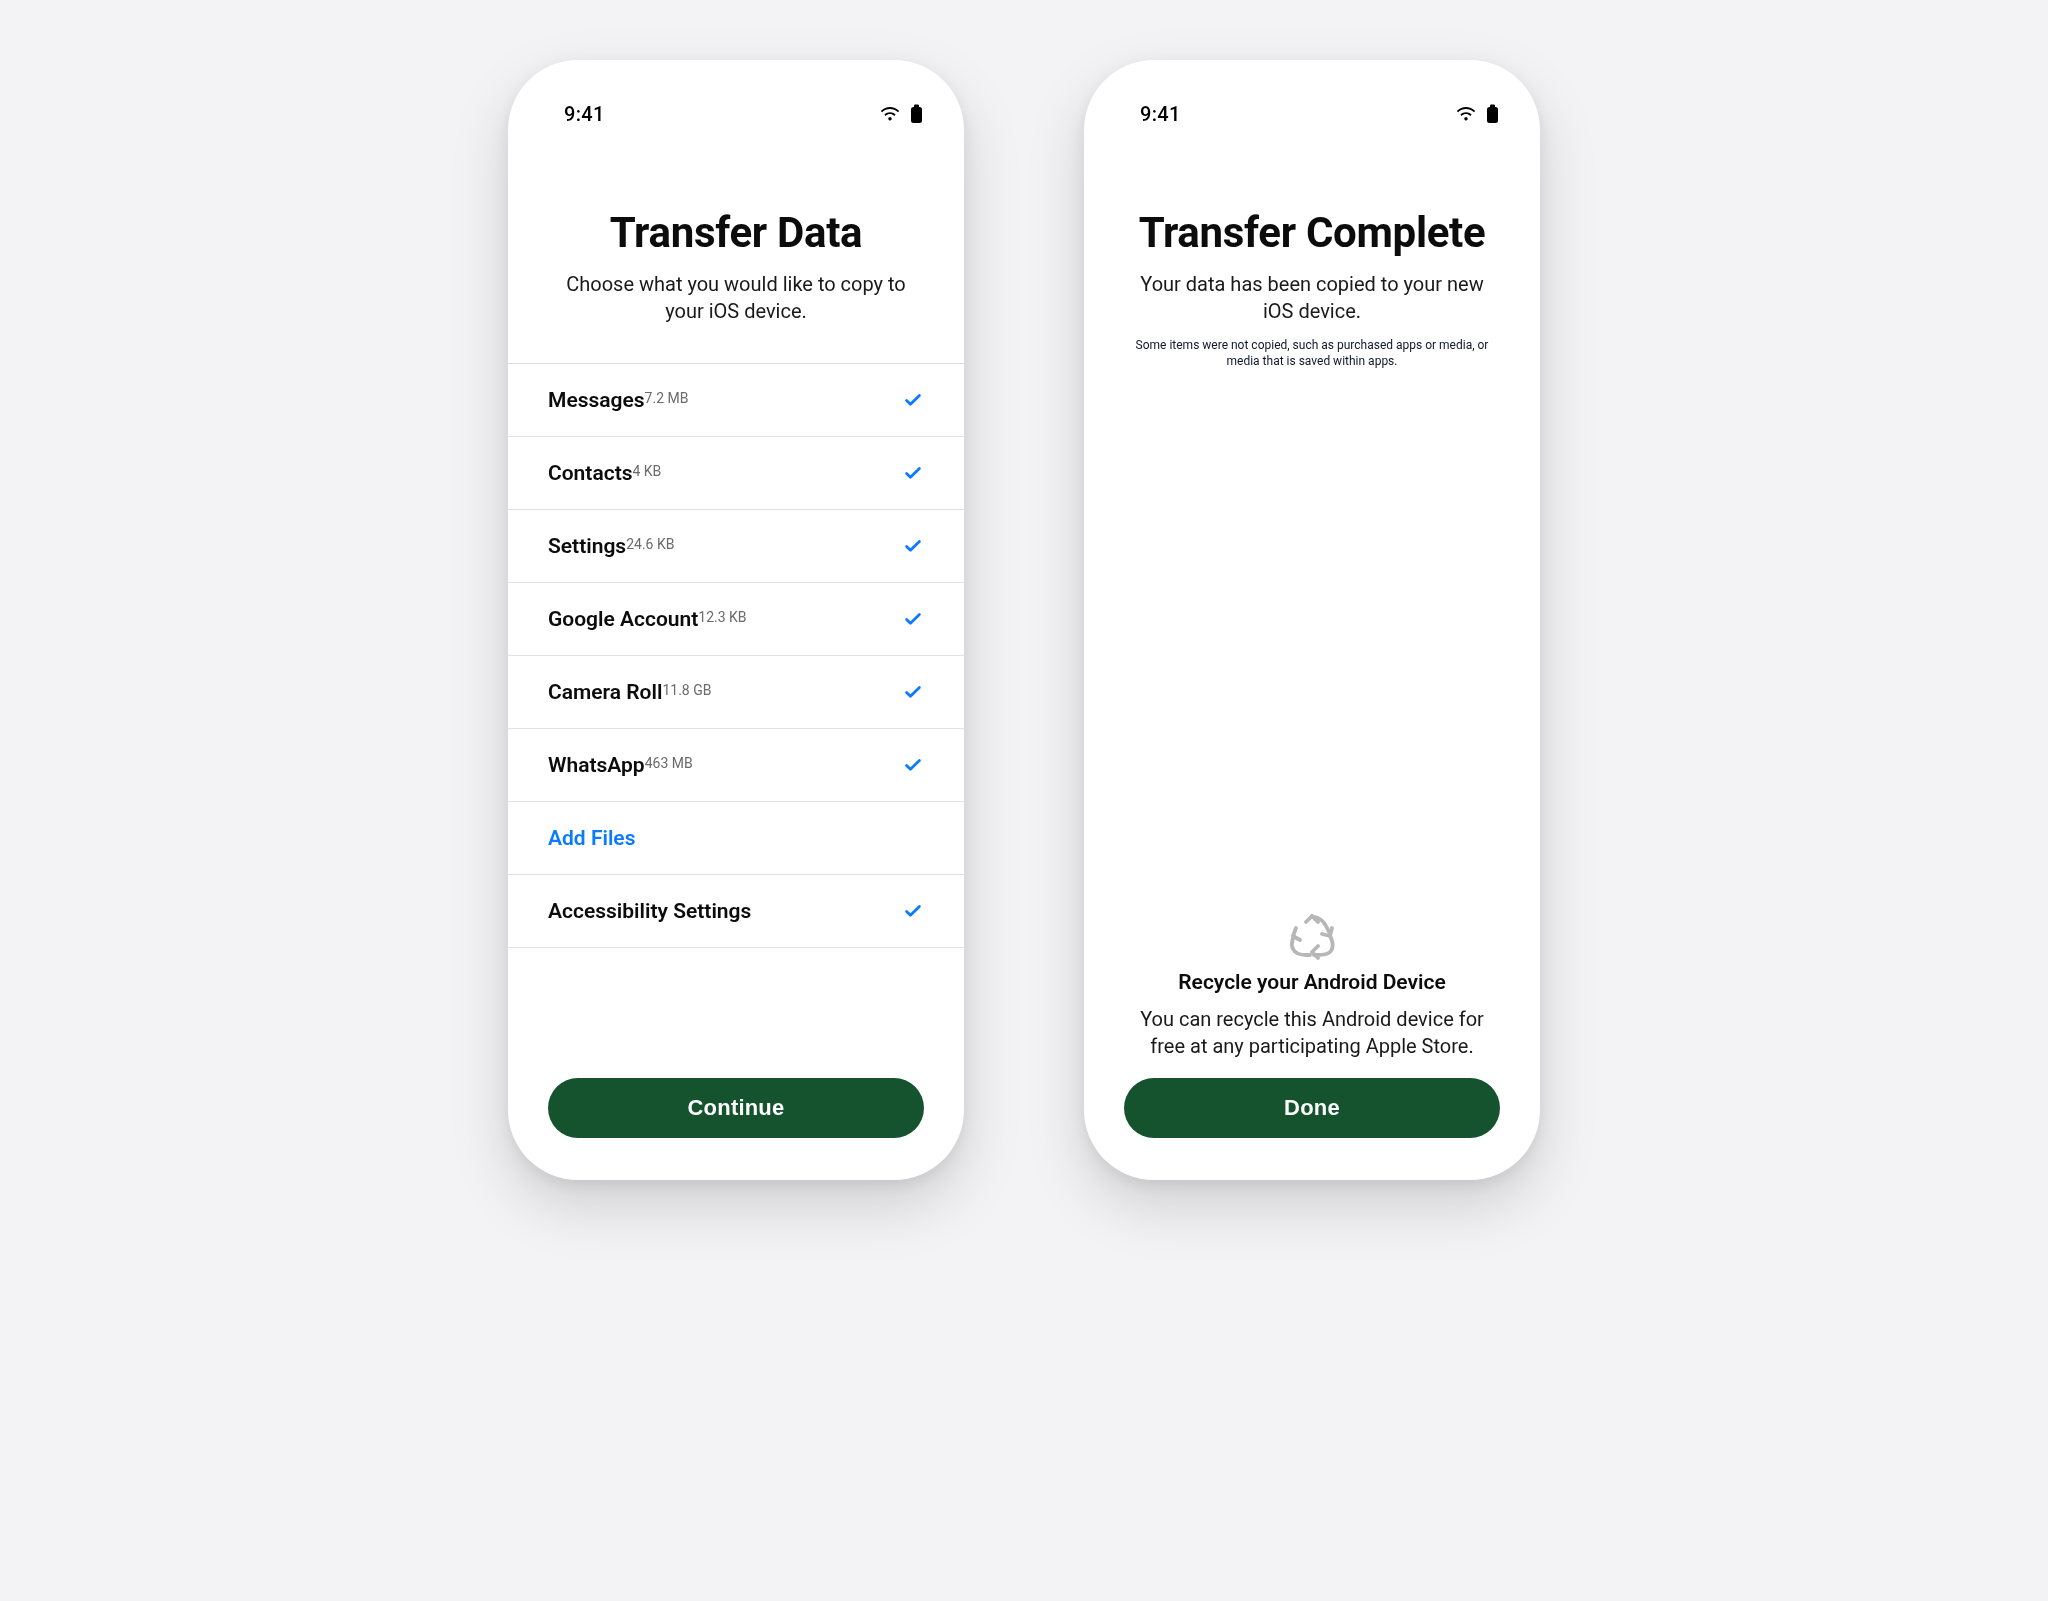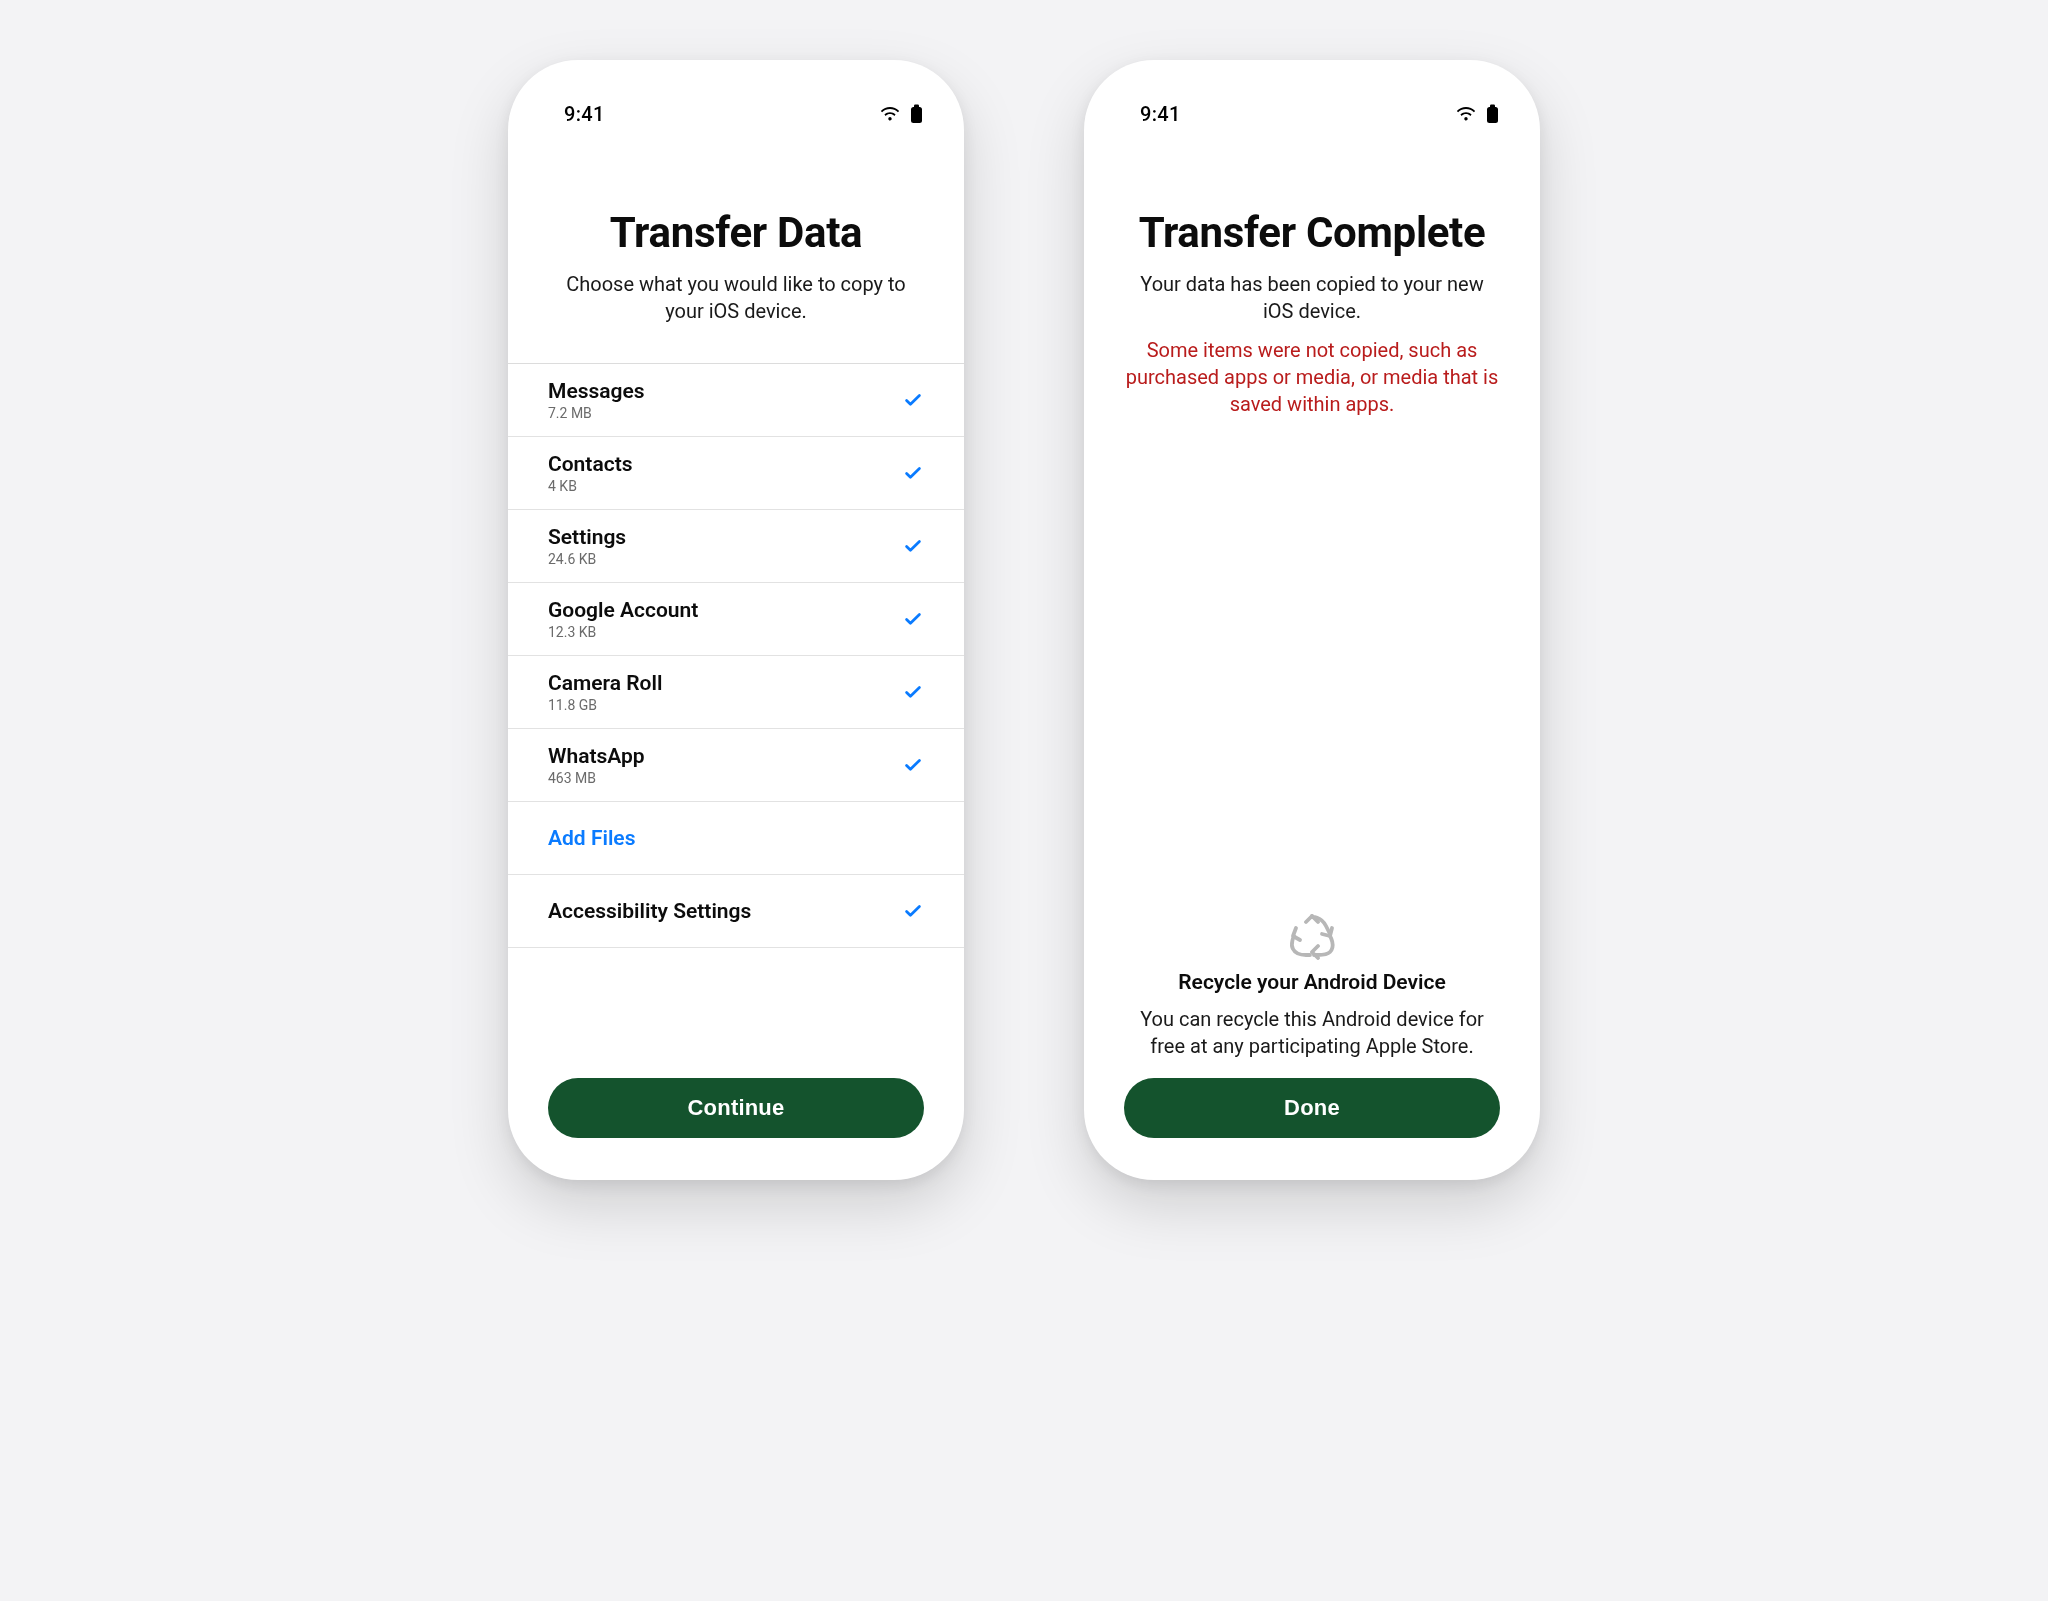--- a/index.html
+++ b/index.html
@@ -59,44 +59,44 @@
     margin-bottom: 14px;
   }
   .heading-sub {
     font-size: 20px;
     line-height: 1.35;
     color: #1a1a1a;
     font-weight: 400;
     padding: 0 10px;
   }
   .heading-extra {
-    font-size: 20px;
+    font-size: 12px;
     line-height: 1.35;
-    color: #b91c1c;
+    color: #0f172a;
     font-weight: 400;
     padding: 12px 2px 0;
   }
 
   
   .list-wrap {
     margin-top: 18px;
     border-top: 1px solid #dcdcdc;
     flex: 1 1 auto;
   }
   .list-item {
     display: flex;
     align-items: center;
     justify-content: space-between;
     min-height: 73px;
     padding: 13px 40px 13px 40px;
     border-bottom: 1px solid #e2e2e2;
     cursor: pointer;
   }
   .list-item.add-files { min-height: 73px; }
-  .item-text { display: flex; flex-direction: column; }
+  .item-text { display: flex; flex-direction: row; }
   .item-title {
     font-size: 21px;
     font-weight: 600;
     color: #0c0c0c;
   }
   .item-sub {
     font-size: 14px;
     color: #6b6b6b;
     margin-top: 2px;
   }

